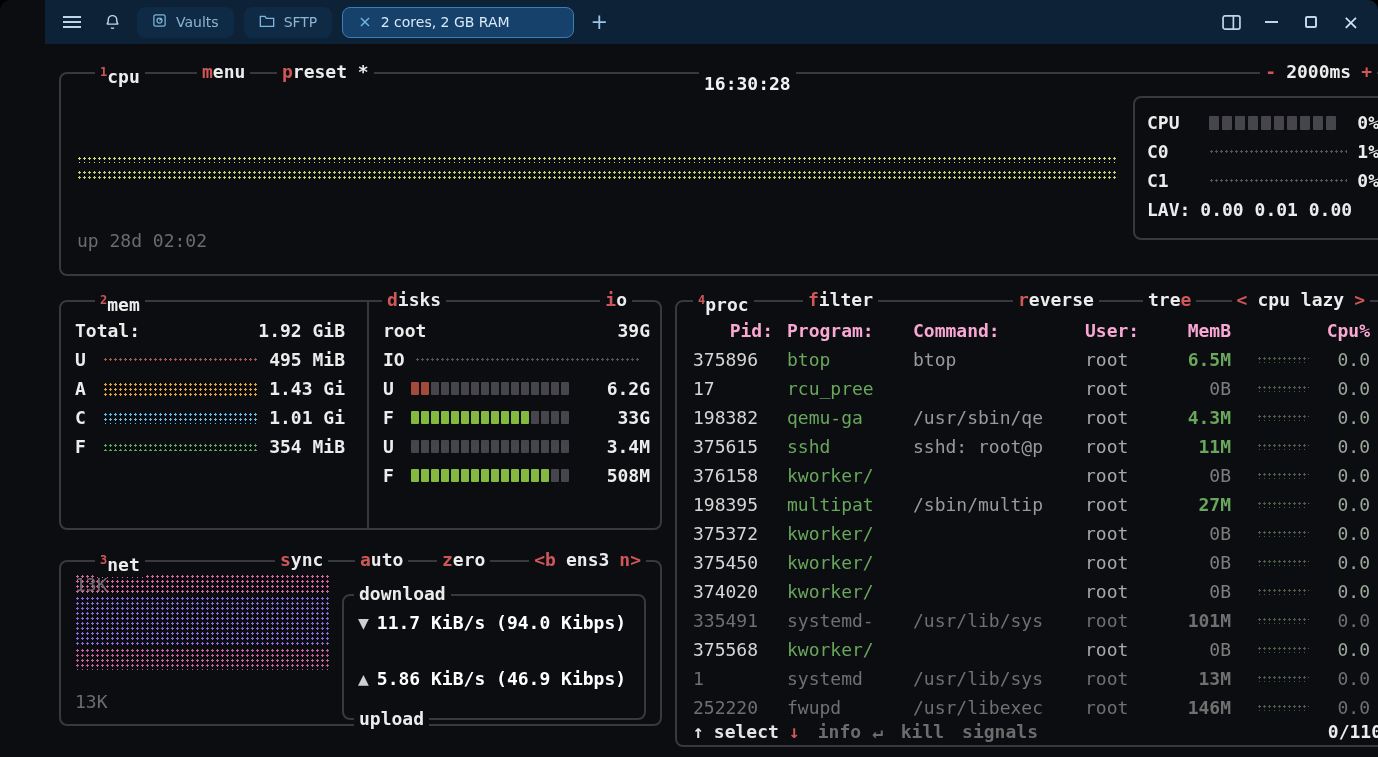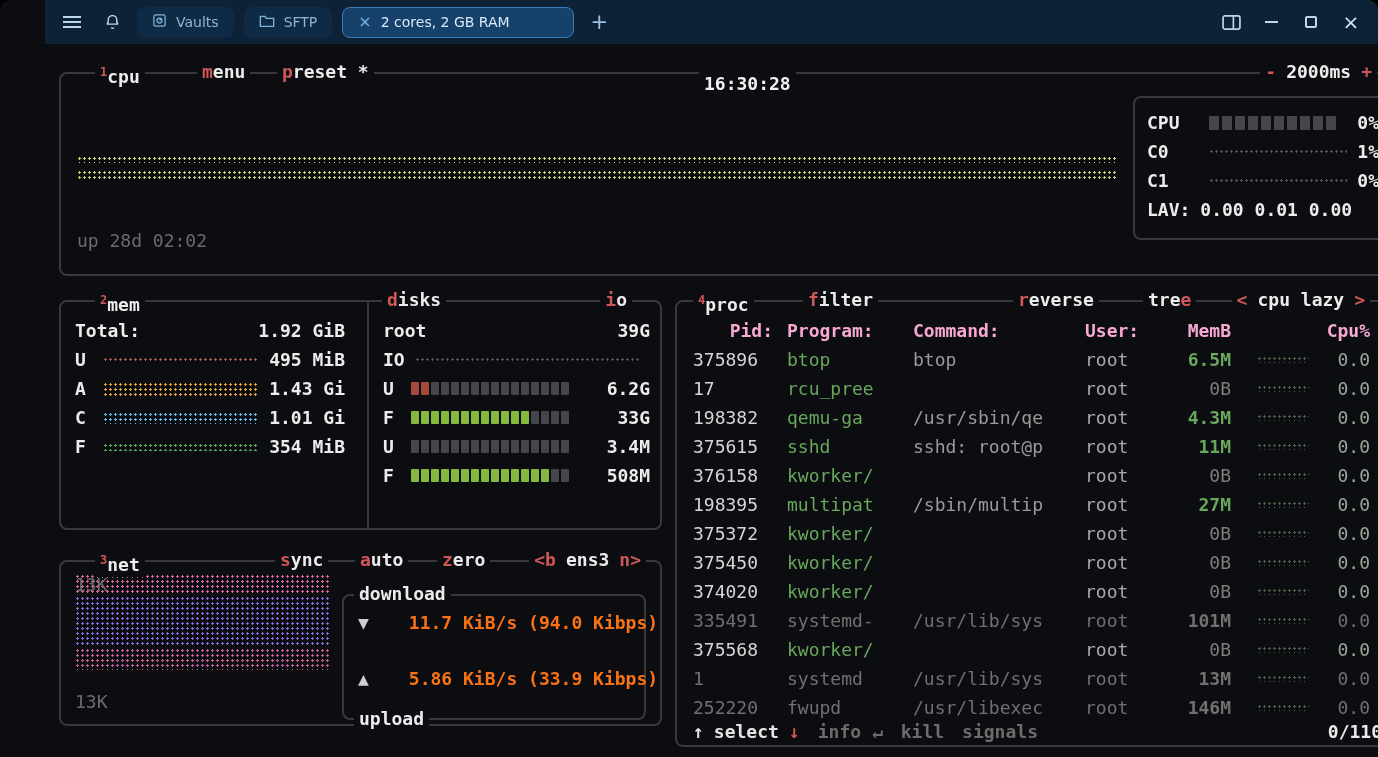--- a/index.html
+++ b/index.html
@@ -51,21 +51,21 @@
   .disks-col .row{padding:0 10px 0 16px;}
   .vline{position:absolute;left:306px;top:0;bottom:0;border-left:2px solid #38383f;}
   .dlbl{font-weight:700;color:#ececec;width:20px;}
 
   
   .scale{position:absolute;left:14px;font-size:18px;color:#6c6c6c;z-index:2;}
   .netgraph{position:absolute;left:14px;top:12px;width:254px;height:96px;}
   .nlayer{margin-bottom:2px;}
   .speed{position:absolute;left:14px;height:24px;display:flex;align-items:center;gap:8px;white-space:nowrap;}
   .speed .arrow{color:#cfcfcf;}
-  .speed .stxt{font-weight:700;color:#f97316;margin-left:32px;}
+  .speed .stxt{font-weight:700;color:#ffffff;}
 
   
   .proc-header,.proc-row{display:grid;grid-template-columns:80px 112px 158px 76px 56px 64px 1fr;column-gap:14px;padding:0 28px 0 16px;height:29px;align-items:center;}
   .proc-header{position:absolute;left:0;right:0;top:14px;font-weight:700;color:#f9a8d4;}
   .h-r{text-align:right;}
   .proc-rows{position:absolute;left:0;right:0;top:43px;}
   .c-pid{text-align:left;color:#d6d6d6;}
   .c-prog{color:#68a75c;}
   .c-cmd{color:#9a9a9a;}
   .c-user{color:#a8a8a8;}
@@ -341,21 +341,21 @@
 
       <div class="box" style="left:281px;top:32px;width:304px;height:126px;">
         <span class="btitle" style="left:10px;">download</span>
         <span class="btitle-b" style="left:10px;">upload</span>
         <div class="speed" style="top:14px;">
           <span class="arrow">▼</span>
           <span class="stxt">11.7 KiB/s (94.0 Kibps)</span>
         </div>
         <div class="speed" style="top:70px;">
           <span class="arrow">▲</span>
-          <span class="stxt">5.86 KiB/s (33.9 Kibps)</span>
+          <span class="stxt">5.86 KiB/s (46.9 Kibps)</span>
         </div>
       </div>
     </div>
 
     <div class="box" style="left:630px;top:256px;width:725px;height:447px;">
       <span class="btitle" style="left:16px;"><span class="sup">4</span><span>proc</span></span>
       <span class="btitle" style="left:126px;"><span class="hk">f</span><span>ilter</span></span>
       <span class="btitle" style="left:336px;"><span class="hk">r</span><span>everse</span></span>
       <span class="btitle" style="left:466px;"><span>tre</span><span class="hk">e</span></span>
       <span class="btitle" style="right:28px;"><span class="hk">&lt;</span><span style="margin:0 10px;">cpu lazy</span><span class="hk">&gt;</span></span>

